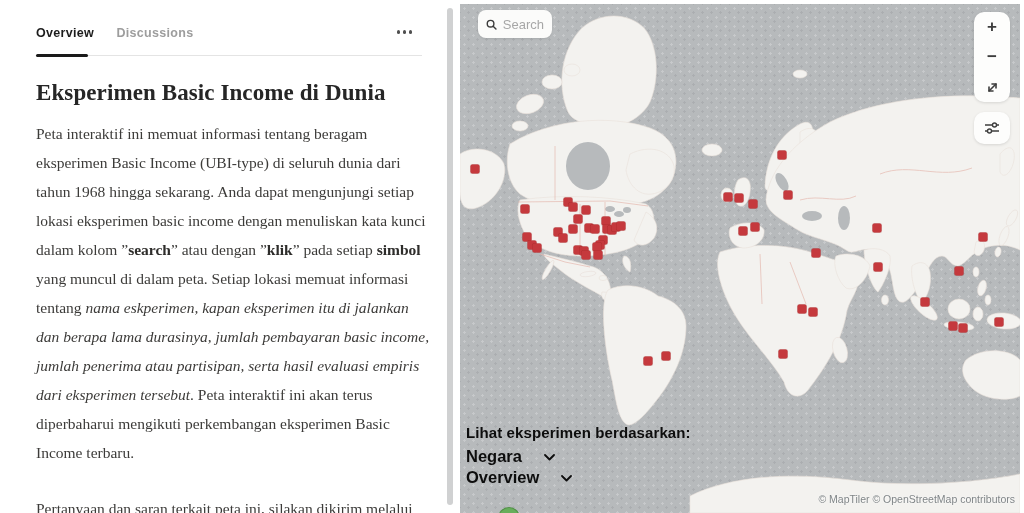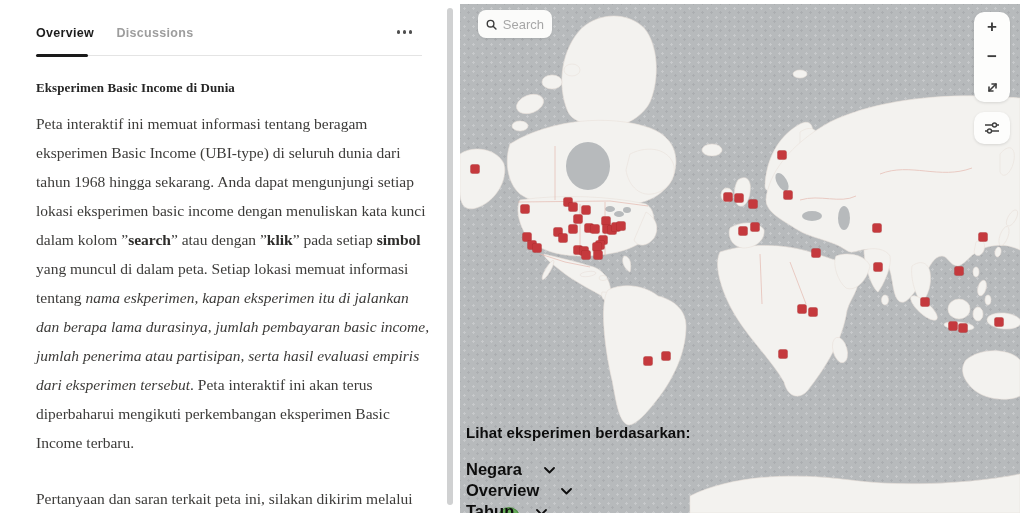--- a/index.html
+++ b/index.html
@@ -16,21 +16,21 @@
          color:#1d1d1d; padding:6px 0 10px 0; cursor:pointer; }
   .tab.inactive { color:#9d9d9d; margin-left:18px; }
   .tabs-underline-track { position:absolute; left:0; right:6px; bottom:0; height:1px; background:#e4e4e4; }
   .tab-active-underline { position:absolute; left:0; bottom:-1px; width:52px; height:3px;
                           background:#1a1a1a; border-radius:2px; }
   .more-btn { position:absolute; right:12px; top:6px; display:flex; gap:2.5px; padding:4px;
               cursor:pointer; }
   .more-btn i { width:3.5px; height:3.5px; border-radius:50%; background:#4f4f4f; }
 
   .doc-title { margin-top:24px; font-family:"Liberation Serif", serif; font-weight:bold;
-               font-size:13px; color:#262626; letter-spacing:.1px; }
+               font-size:23px; color:#262626; letter-spacing:.1px; }
   .doc-p { margin-top:13px; width:396px; font-family:"Liberation Serif", serif;
            font-size:15.5px; line-height:29px; color:#3c3b39; }
   .doc-p + .doc-p { margin-top:27px; }
   .doc-p b { font-weight:bold; color:#2e2d2b; }
   .doc-p i { }
 
   .panel-scrollbar { position:absolute; left:447px; top:8px; width:6px; height:497px;
                      background:#d0d1d2; border-radius:3px; }
 
   
@@ -58,21 +58,21 @@
   .map-controls { position:absolute; right:10px; top:8px; width:36px; }
   .ctrl-group { background:#fdfdfc; border-radius:10px; box-shadow:0 1px 3px rgba(0,0,0,.12);
                 display:flex; flex-direction:column; align-items:stretch; }
   .ctrl-btn { height:30px; display:flex; align-items:center; justify-content:center;
               font-size:17px; font-weight:bold; color:#3d3d3d; cursor:pointer; }
   .ctrl-single { margin-top:10px; height:32px; background:#fdfdfc; border-radius:10px;
                  box-shadow:0 1px 3px rgba(0,0,0,.12); display:flex; align-items:center;
                  justify-content:center; cursor:pointer; }
 
   .filter-overlay { position:absolute; left:6px; top:420px; color:#0d0d0d; }
-  .filter-heading { font-size:15px; font-weight:800; letter-spacing:.1px; margin-bottom:18px; }
+  .filter-heading { font-size:15px; font-weight:800; letter-spacing:.1px; margin-bottom:5px; }
   .filter-item { display:flex; align-items:center; gap:22px; font-size:16.5px; font-weight:800;
                  line-height:21px; cursor:pointer; }
   .filter-item svg { margin-top:2px; }
 
   .attribution { position:absolute; right:5px; bottom:8px; font-size:10.5px; color:#7f8486;
                  text-shadow:0 0 3px rgba(255,255,255,.9), 0 0 1px rgba(255,255,255,.9); }
 </style>
 </head>
 <body>
 
@@ -277,23 +277,18 @@
         <svg width="11" height="7" viewBox="0 0 11 7">
           <path d="M1,1 L5.5,5.5 L10,1" fill="none" stroke="#0d0d0d" stroke-width="1.8" stroke-linecap="round" stroke-linejoin="round"></path>
         </svg>
       </div>
       <div class="filter-item">
         <span>Overview</span>
         <svg width="11" height="7" viewBox="0 0 11 7">
           <path d="M1,1 L5.5,5.5 L10,1" fill="none" stroke="#0d0d0d" stroke-width="1.8" stroke-linecap="round" stroke-linejoin="round"></path>
         </svg>
       </div>
-      <div class="filter-item">
-        <span>Tahun</span>
-        <svg width="11" height="7" viewBox="0 0 11 7">
-          <path d="M1,1 L5.5,5.5 L10,1" fill="none" stroke="#0d0d0d" stroke-width="1.8" stroke-linecap="round" stroke-linejoin="round"></path>
-        </svg>
-      </div>
-    </div>
-
+    </div>
+
+    <div class="attribution">© MapTiler © OpenStreetMap contributors</div>
   </div>
 
 </div>
 
 </body></html>

